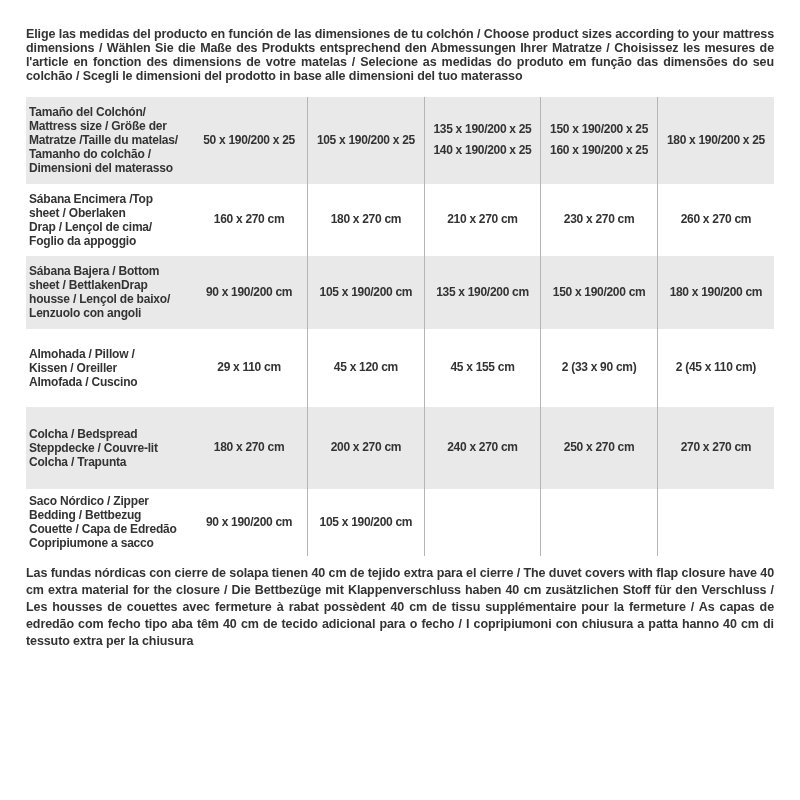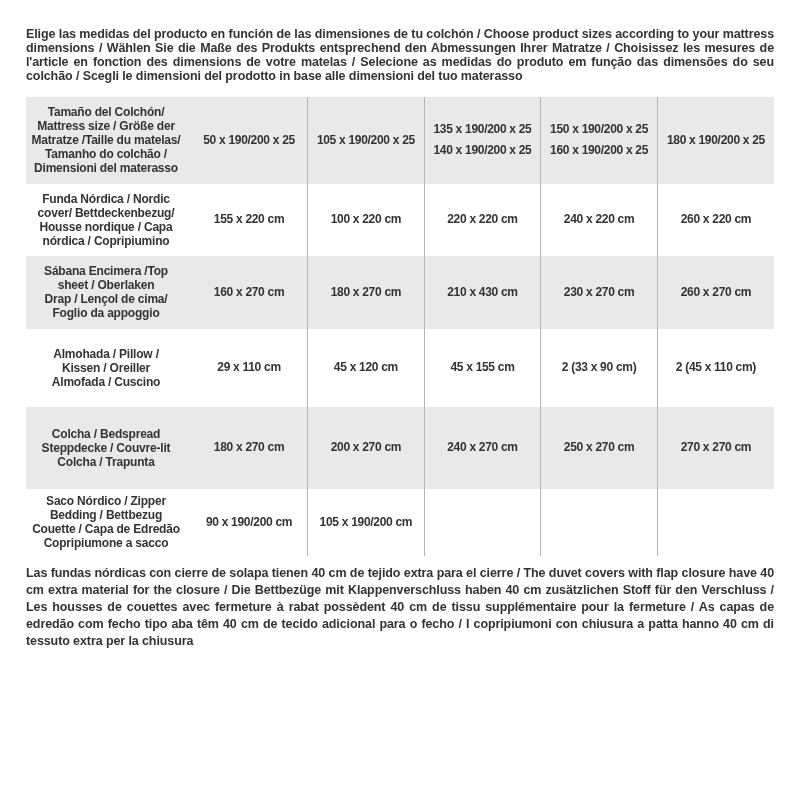--- a/index.html
+++ b/index.html
@@ -41,21 +41,20 @@
   table.size-table tr:nth-child(2) { height: 72px; }
   table.size-table tr:nth-child(3) { height: 73px; }
   table.size-table tr:nth-child(4) { height: 78px; }
   table.size-table tr:nth-child(5) { height: 82px; }
   table.size-table tr:nth-child(6) { height: 67px; }
   table.size-table tr:nth-child(7) { height: 96px; margin-top: 23px; }
   table.size-table tr:nth-child(8) { height: 73px; font-style: italic; }
   td {
     vertical-align: middle;
     padding: 0;
-    text-align: center;
   }
   td.lbl {
     font-size: 12px;
     line-height: 14px;
     white-space: pre-line;
     padding-left: 3px;
     padding-right: 8px;
     letter-spacing: -0.2px;
   }
   td.val {
@@ -94,40 +93,40 @@
 Dimensioni del materasso</td>
         <td class="val">50 x 190/200 x 25</td>
         <td class="val">105 x 190/200 x 25</td>
         <td class="val">135 x 190/200 x 25
 140 x 190/200 x 25</td>
         <td class="val">150 x 190/200 x 25
 160 x 190/200 x 25</td>
         <td class="val">180 x 190/200 x 25</td>
       </tr>
       <tr>
-        <td class="lbl">Funda Nórdica /  Nordic
-cover/ Bettdeckenbezug/
-Housse nordique  / Capa
-nórdica / Copripiumino</td>
-        <td class="val">155 x 220 cm</td>
-        <td class="val">100 x 220 cm</td>
-        <td class="val">220 x 220 cm</td>
-        <td class="val">240 x 220 cm</td>
-        <td class="val">260 x 220 cm</td>
-      </tr>
-      <tr>
         <td class="lbl">Sábana Encimera /Top
 sheet / Oberlaken
 Drap / Lençol de cima/
 Foglio da appoggio</td>
         <td class="val">160 x 270 cm</td>
         <td class="val">180 x 270 cm</td>
-        <td class="val">210 x 430 cm</td>
+        <td class="val">210 x 270 cm</td>
         <td class="val">230 x 270 cm</td>
         <td class="val">260 x 270 cm</td>
+      </tr>
+      <tr>
+        <td class="lbl">Sábana Bajera / Bottom
+sheet / BettlakenDrap
+housse / Lençol de baixo/
+Lenzuolo con angoli</td>
+        <td class="val">90 x 190/200 cm</td>
+        <td class="val">105 x 190/200 cm</td>
+        <td class="val">135 x 190/200 cm</td>
+        <td class="val">150 x 190/200 cm</td>
+        <td class="val">180 x 190/200 cm</td>
       </tr>
       <tr>
         <td class="lbl">Almohada  / Pillow /
 Kissen / Oreiller
 Almofada / Cuscino</td>
         <td class="val">29 x 110 cm</td>
         <td class="val">45 x 120 cm</td>
         <td class="val">45 x 155 cm</td>
         <td class="val">2 (33 x 90 cm)</td>
         <td class="val">2 (45 x 110 cm)</td>

